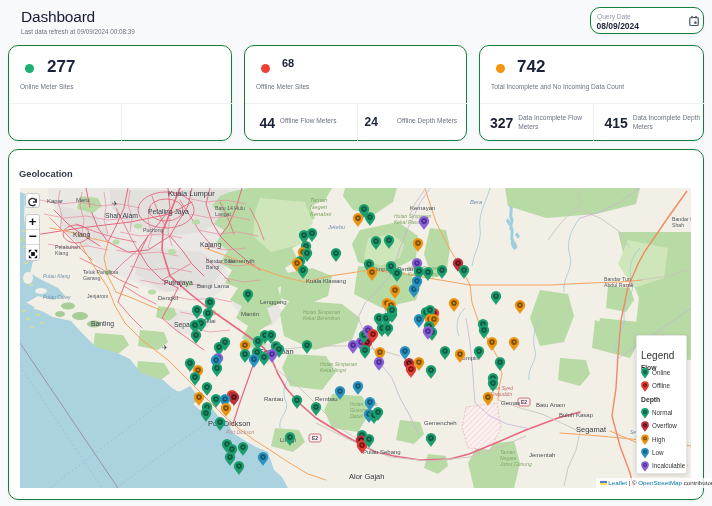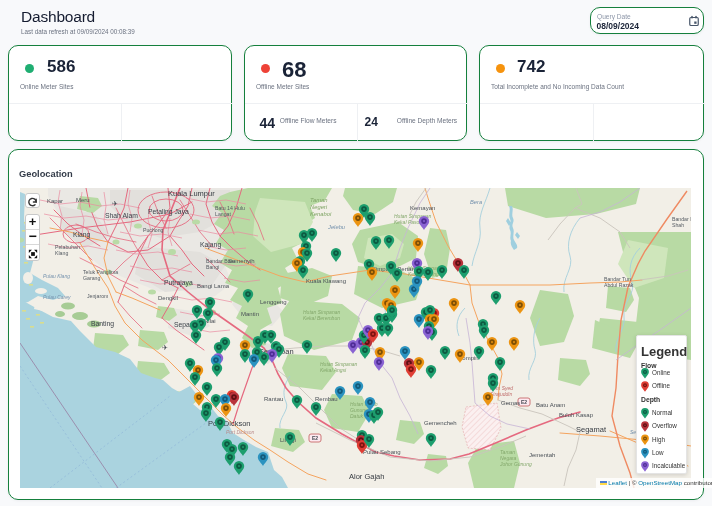--- a/index.html
+++ b/index.html
@@ -20,28 +20,28 @@
  <svg class="abs" style="left:97px;top:7px" width="12" height="12" viewBox="0 0 24 24" fill="none" stroke="#475569" stroke-width="2.4" stroke-linecap="round">
   <rect x="3.5" y="5" width="17" height="16" rx="2.5"></rect>
       <line x1="8" y1="2.5" x2="8" y2="6"></line>
   <line x1="16" y1="2.5" x2="16" y2="6"></line>
   <rect x="12.5" y="13" width="4.6" height="4.6" fill="#475569" stroke="none"></rect>
     </svg>
 </div>
 
 <div class="card" style="left:8px;top:45px;width:224px;height:96px">
  <div class="abs" style="left:16px;top:18px;width:9px;height:9px;border-radius:50%;background:#1fae72"></div>
- <div class="abs num" style="left:38px;top:11px;font-size:17px">586</div>
+ <div class="abs num" style="left:38px;top:11px;font-size:17px">277</div>
  <div class="abs lab" style="left:11px;top:37px;font-size:6.5px">Online Meter Sites</div>
  <div class="abs" style="left:0;top:57px;width:224px;height:1px;background:#eef0f3"></div>
  <div class="abs" style="left:112.0px;top:57px;width:1px;height:39px;background:#eef0f3"></div>
 </div>
 <div class="card" style="left:244px;top:45px;width:223px;height:96px">
  <div class="abs" style="left:16px;top:18px;width:9px;height:9px;border-radius:50%;background:#ee4237"></div>
- <div class="abs num" style="left:37px;top:11px;font-size:22px">68</div>
+ <div class="abs num" style="left:37px;top:11px;font-size:11px">68</div>
  <div class="abs lab" style="left:11px;top:37px;font-size:6.5px">Offline Meter Sites</div>
  <div class="abs" style="left:0;top:57px;width:223px;height:1px;background:#eef0f3"></div>
  <div class="abs" style="left:111.5px;top:57px;width:1px;height:39px;background:#eef0f3"></div>
  <div class="abs" style="left:0;top:58px;width:223px;height:38px">
   <div class="abs" style="left:0px;top:0;width:111.5px;height:38px">
         <div class="abs num" style="left:14.5px;top:10.5px;font-size:14px">44</div>
         <div class="abs lab" style="left:34.8px;top:13px;font-size:6.6px;white-space:nowrap">Offline Flow Meters</div>
       </div>
   <div class="abs" style="left:111.5px;top:0;width:111.5px;height:38px">
         <div class="abs num" style="left:8px;top:10.5px;font-size:12px">24</div>
@@ -49,20 +49,28 @@
       </div>
  </div>
 </div>
 <div class="card" style="left:479px;top:45px;width:225px;height:96px">
  <div class="abs" style="left:16px;top:18px;width:9px;height:9px;border-radius:50%;background:#f6930e"></div>
  <div class="abs num" style="left:37px;top:11px;font-size:17px">742</div>
  <div class="abs lab" style="left:11px;top:37px;font-size:6.5px">Total Incomplete and No Incoming Data Count</div>
  <div class="abs" style="left:0;top:57px;width:225px;height:1px;background:#eef0f3"></div>
  <div class="abs" style="left:112.5px;top:57px;width:1px;height:39px;background:#eef0f3"></div>
  <div class="abs" style="left:0;top:58px;width:225px;height:38px">
+  <div class="abs" style="left:0px;top:0;width:112.5px;height:38px">
+        <div class="abs num" style="left:10px;top:10.5px;font-size:14px">327</div>
+        <div class="abs lab" style="left:38.2px;top:10px;font-size:6.6px;line-height:8.6px;width:72px">Data Incomplete Flow<br>Meters</div>
+      </div>
+  <div class="abs" style="left:112.5px;top:0;width:112.5px;height:38px">
+        <div class="abs num" style="left:12px;top:10.5px;font-size:14px">415</div>
+        <div class="abs lab" style="left:40.2px;top:10px;font-size:6.6px;line-height:8.6px;width:72px">Data Incomplete Depth<br>Meters</div>
+      </div>
  </div>
 </div>
 
 <div class="card" style="left:8px;top:149px;width:696px;height:351px">
  <div class="abs" style="left:10px;top:19px;font-size:9.3px;font-weight:bold;color:#343c49">Geolocation</div>
 </div>
 
 <div class="abs" style="left:20px;top:188px;width:699px;height:300px;overflow:hidden">
 <svg class="abs" style="left:0;top:0" width="671" height="300" viewBox="0 0 671 300">
 <defs>
@@ -503,21 +511,21 @@
  <div class="abs" style="left:5px;top:26px;width:15px;height:47px;background:#fff;border:1.5px solid #c9c9c9;border-radius:3px;text-align:center;color:#222">
   <div style="height:15px;border-bottom:1px solid #d8d8d8;font-size:13px;font-weight:bold;line-height:13.5px;color:#111">+</div>
   <div style="height:15px;border-bottom:1px solid #d8d8d8;font-size:14px;font-weight:bold;line-height:12.5px;color:#111">−</div>
   <svg width="10" height="10" style="margin-top:2px" viewBox="0 0 24 24" fill="#111">
         <rect x="7.5" y="7.5" width="9" height="9"></rect>
         <path d="M2 2h7.5L2 9.5zM22 2v7.5L14.5 2zM2 22v-7.5L9.5 22zM22 22h-7.5l7.5-7.5z"></path>
       </svg>
  </div>
 
  <div class="abs" style="left:616px;top:147px;width:51px;height:139px;background:#fff;border:1px solid #e4e4e4;border-radius:2px;box-shadow:0 1px 4px rgba(0,0,0,.15);font-size:6.3px;color:#333">
-  <div style="margin:8px 0 0 4px;font-weight:bold;font-size:13px">Legend</div>
+  <div style="margin:14px 0 0 4px;font-weight:normal;font-size:10px">Legend</div>
   <div style="margin:3px 0 0 4px;font-weight:bold;font-size:6.8px">Flow</div>
   <svg width="51" height="115" style="position:absolute;left:0;top:24px">
    <use href="#lpin" x="8" y="12.5" class="pG"></use>
         <text x="15" y="15" class="lt">Online</text>
    <use href="#lpin" x="8" y="25.8" class="pR"></use>
         <text x="15" y="28.3" class="lt">Offline</text>
    <text x="4" y="41.5" style="font-weight:bold;font-size:6.8px;fill:#333">Depth</text>
    <use href="#lpin" x="8" y="52.5" class="pG"></use>
         <text x="15" y="55" class="lt">Normal</text>
    <use href="#lpin" x="8" y="65.8" class="pD"></use>

